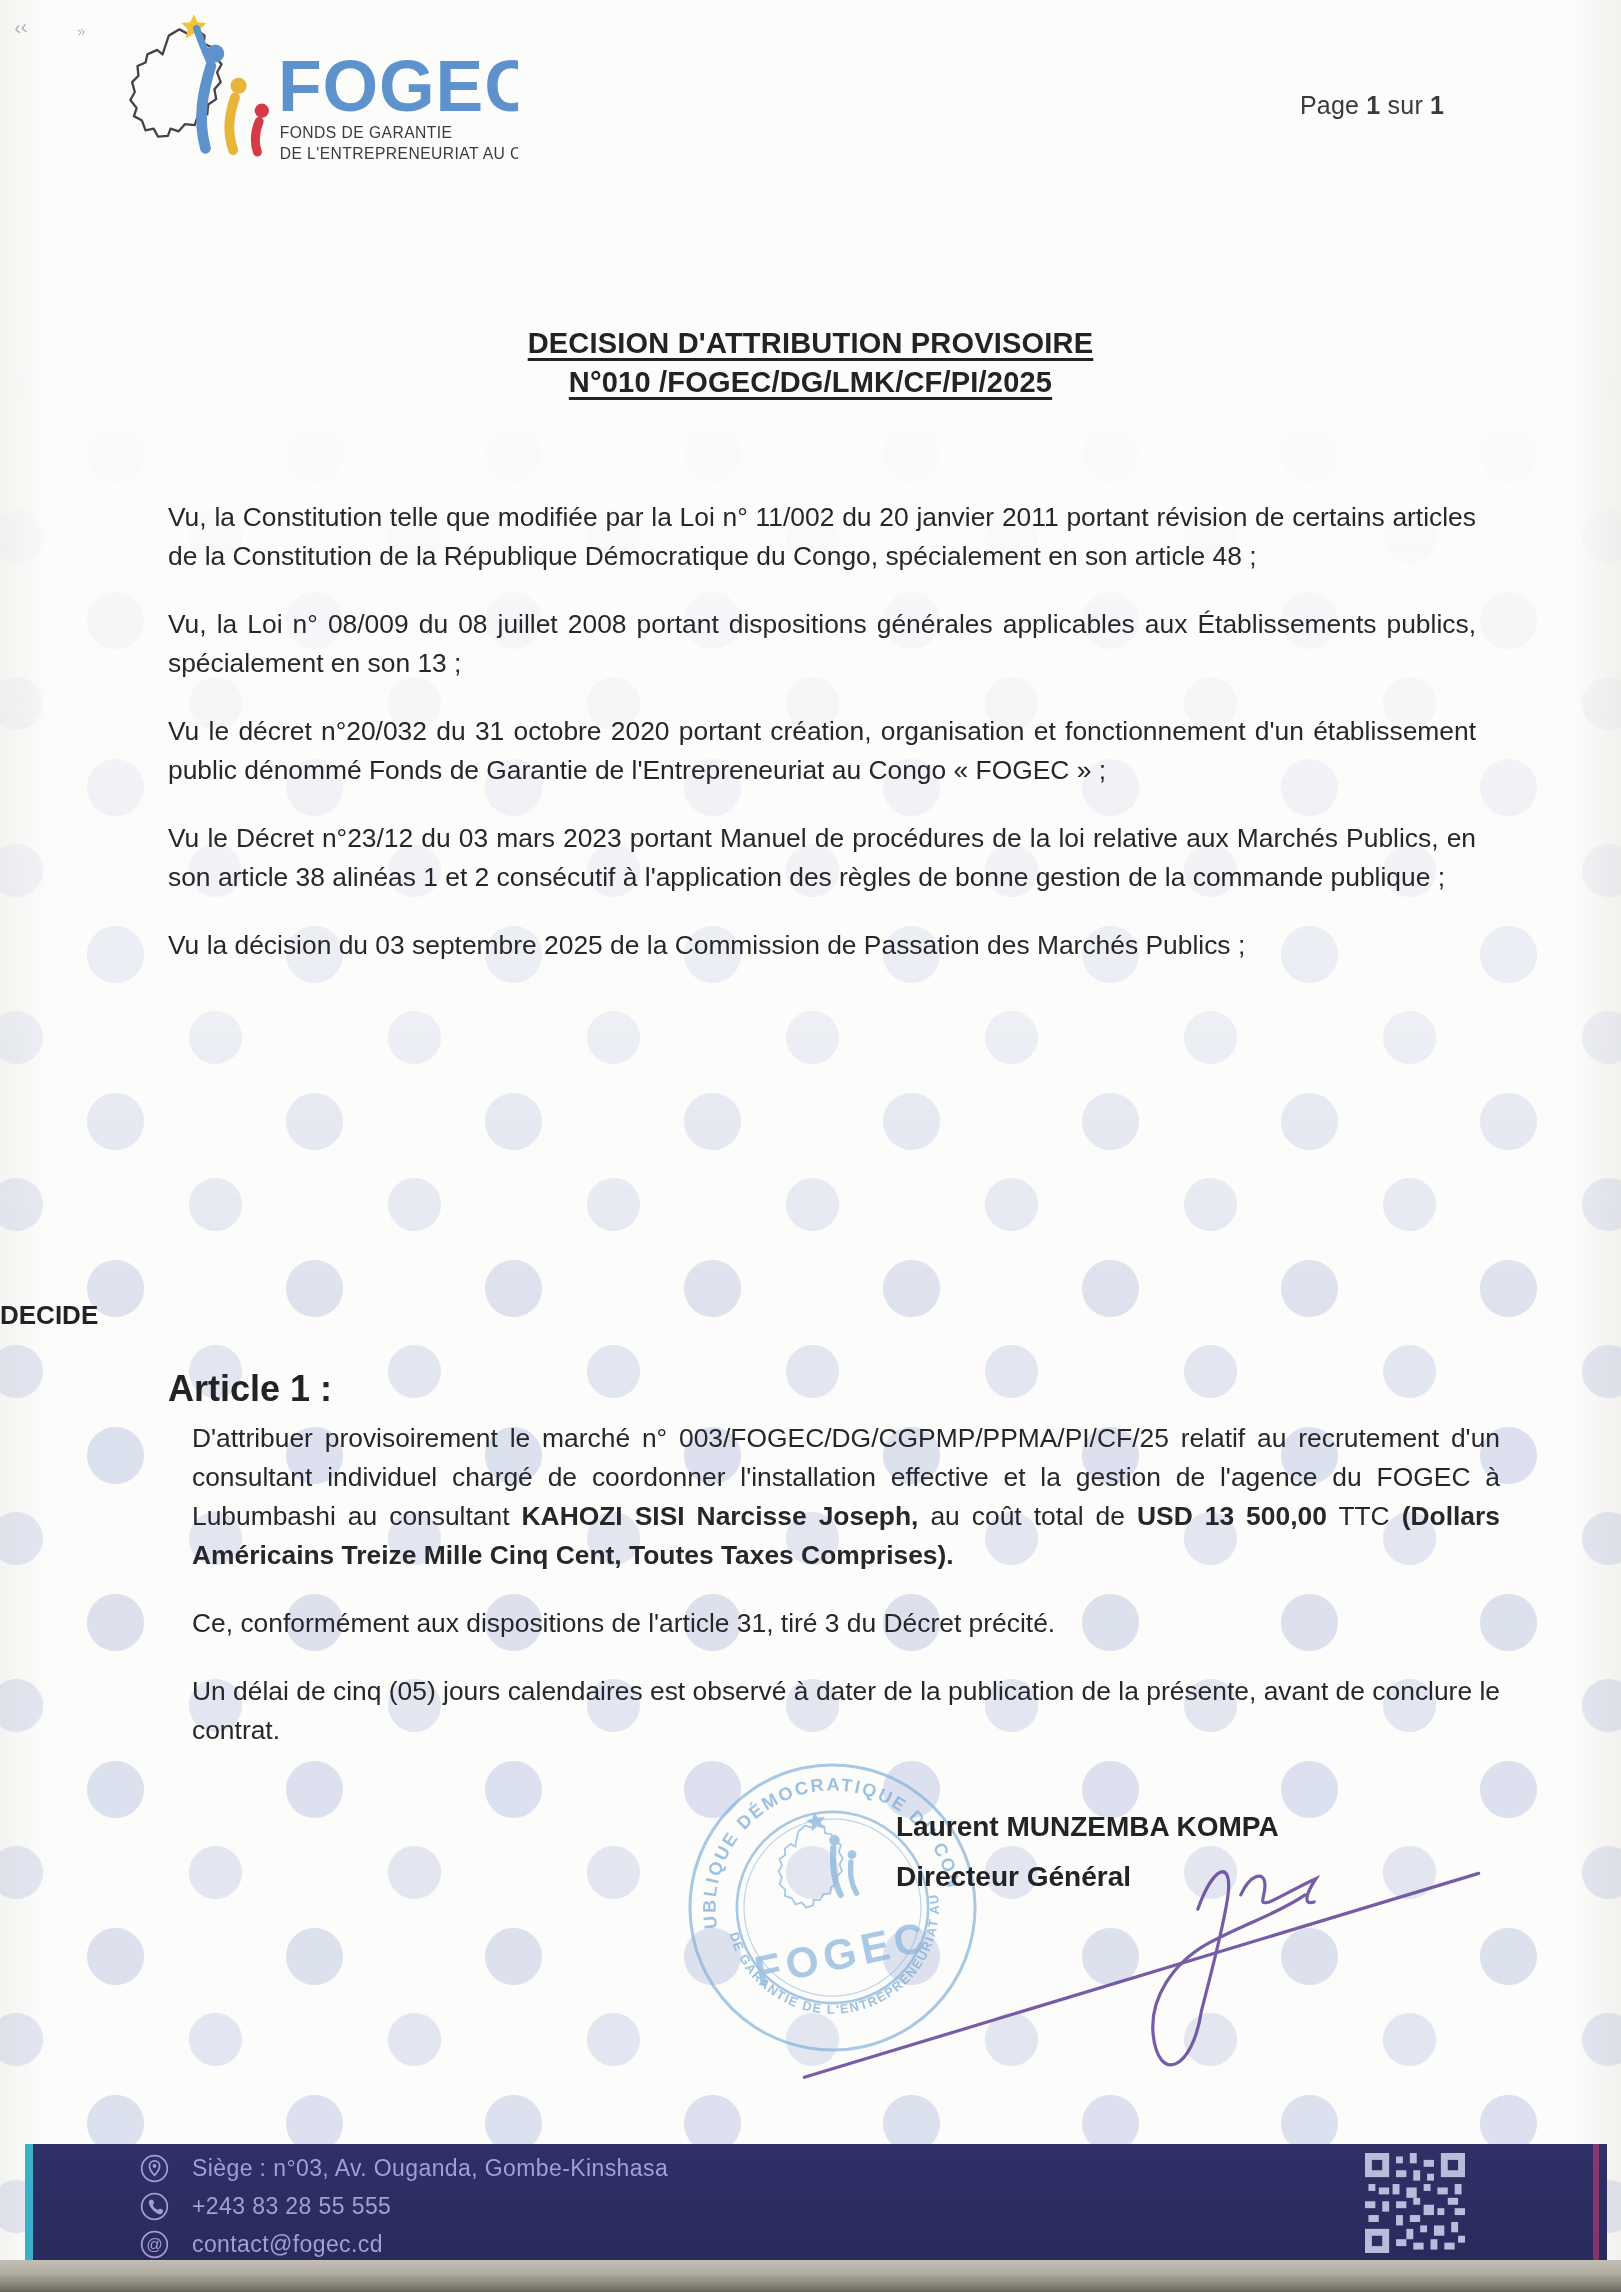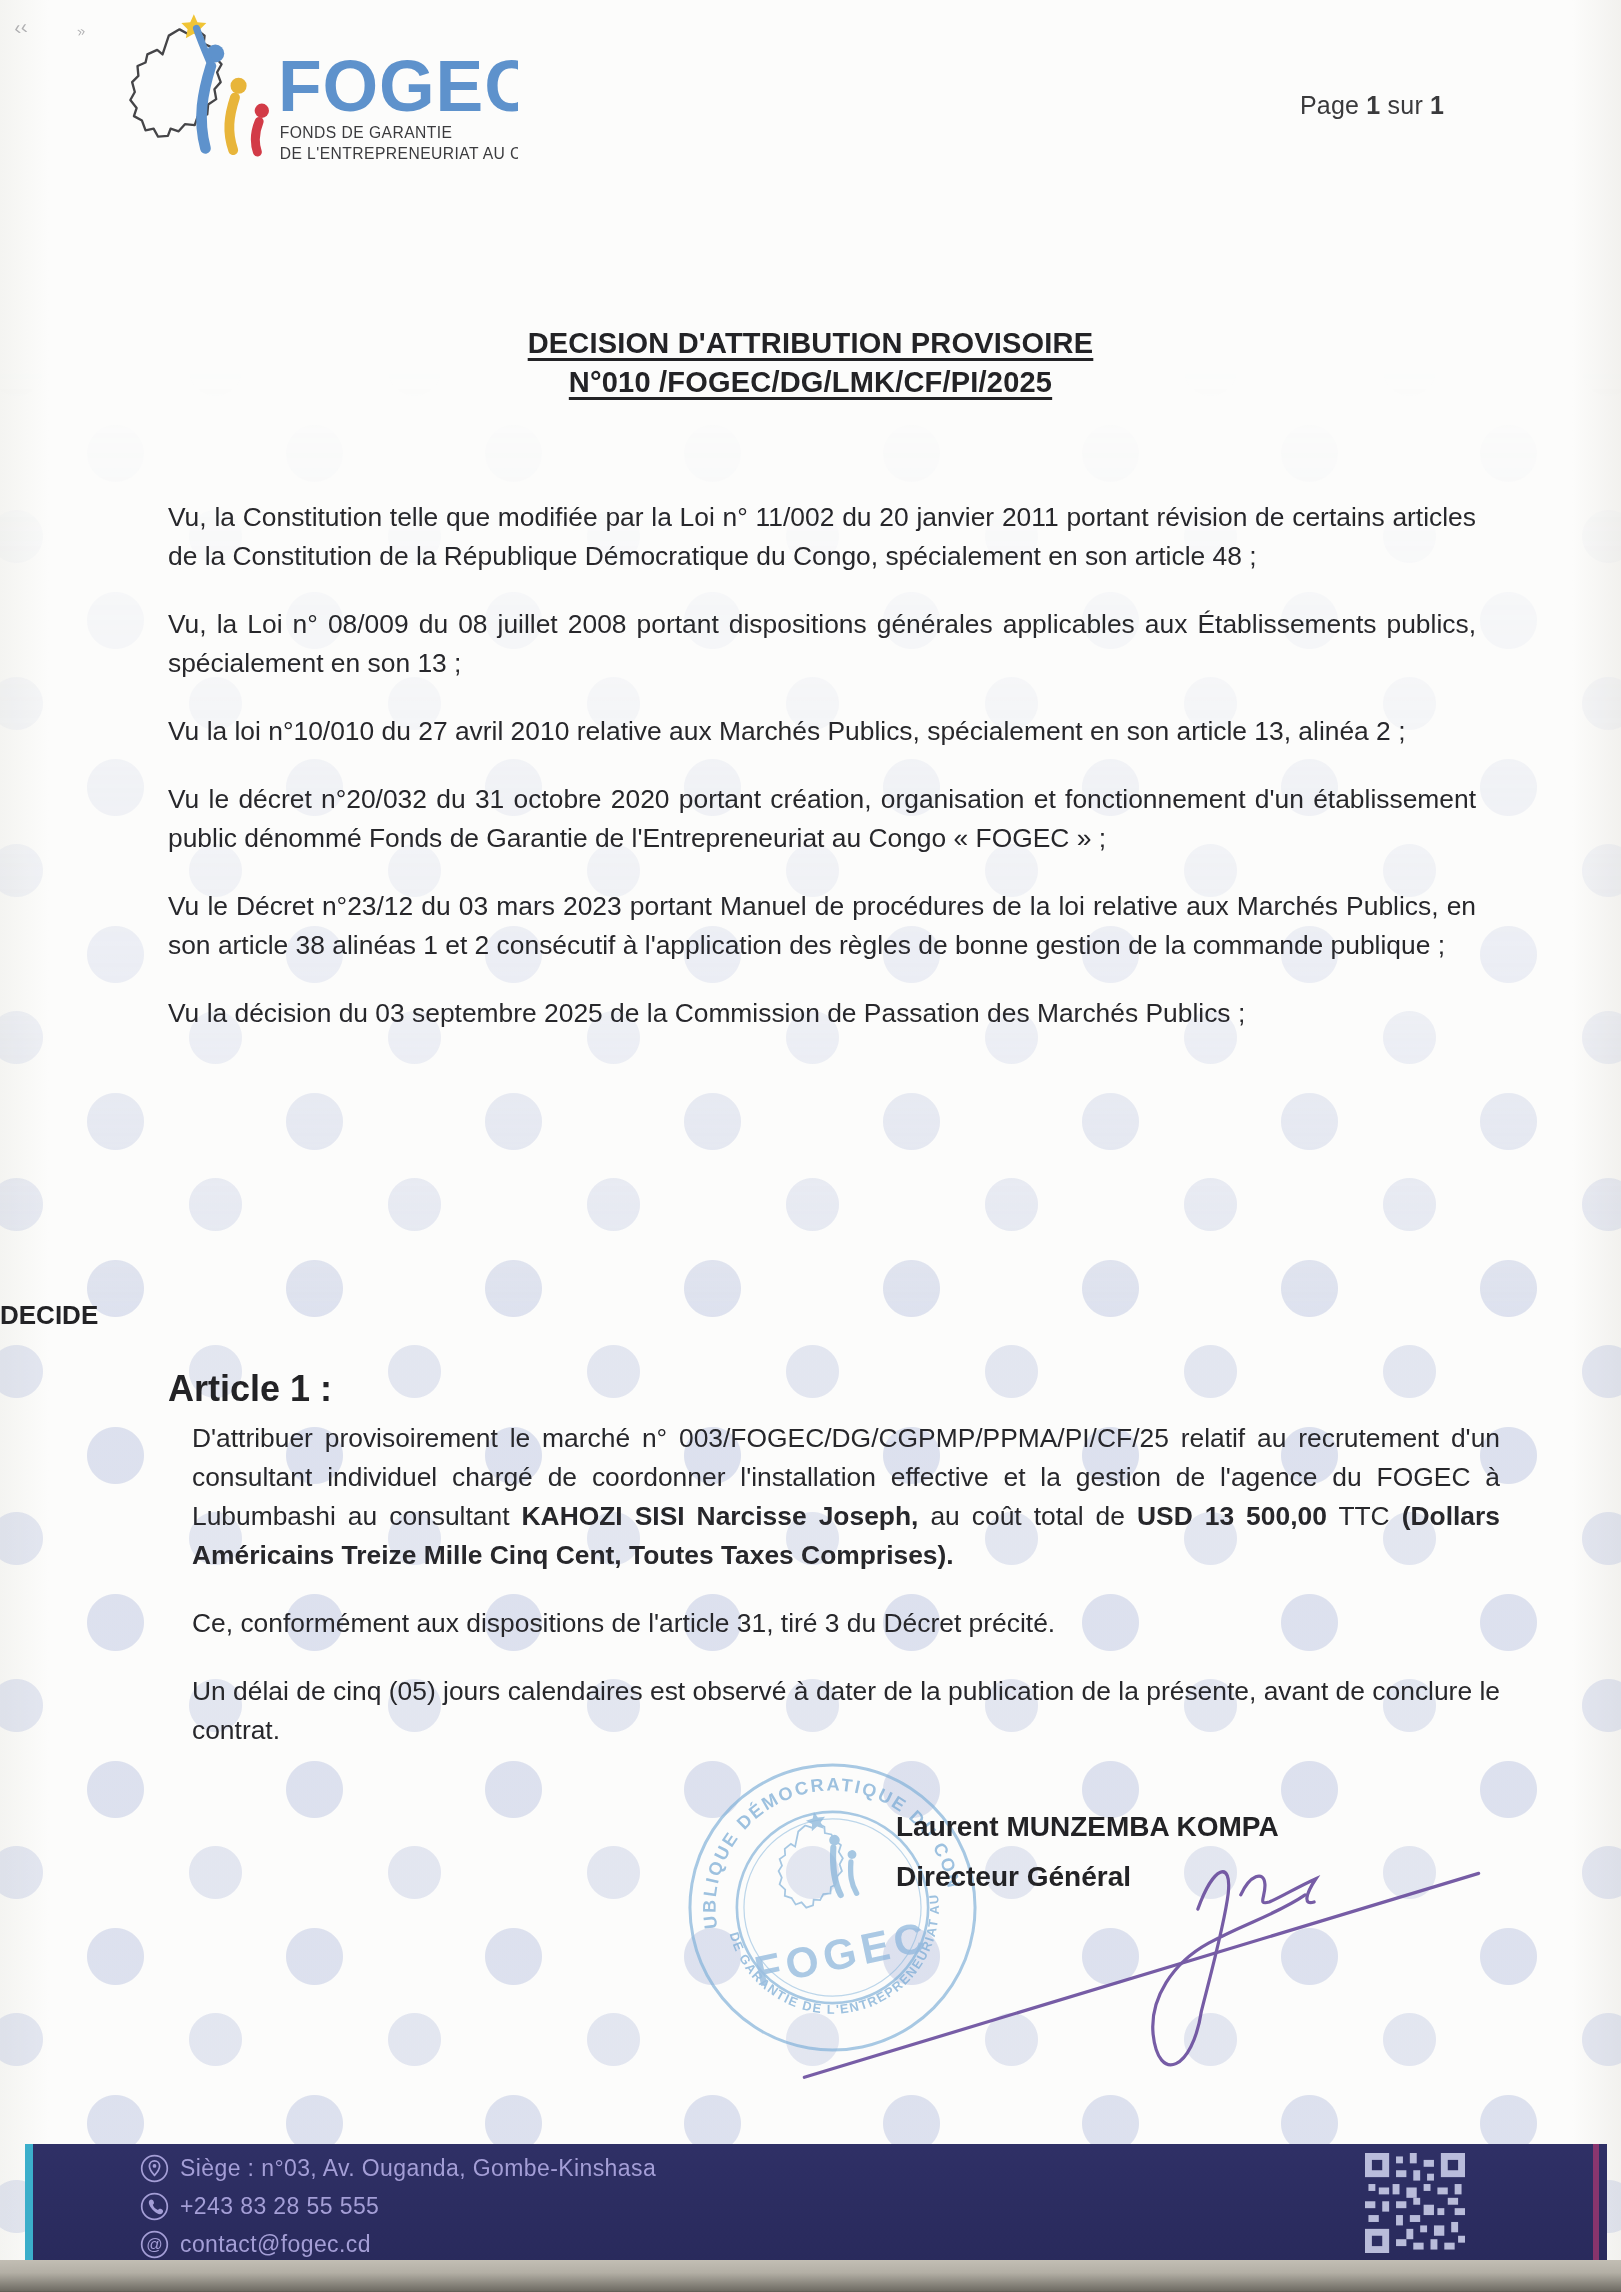--- a/index.html
+++ b/index.html
@@ -40,21 +40,21 @@
   .sig-role{position:absolute;left:896px;top:1861px;font-weight:bold;font-size:28px;color:#232326;}
   .stamp{position:absolute;left:682px;top:1757px;width:301px;height:301px;transform:rotate(-12deg);opacity:.85;}
   .sig-ink{position:absolute;left:779px;top:1809px;width:725px;height:313px;pointer-events:none;}
   .footer{
     position:absolute;left:25px;top:2144px;width:1574px;height:116px;
     background:linear-gradient(180deg,#2f3066,#292a5c);
     border-left:8px solid rgba(62,198,221,.85);
     overflow:hidden;
   }
   .footer-rows{position:absolute;left:107px;top:5.4px;}
-  .footer-row{display:flex;align-items:center;height:38px;gap:11px;}
+  .footer-row{display:flex;align-items:center;height:38px;gap:23px;}
   .footer-row .ficon{width:29px;height:29px;flex:0 0 29px;}
   .footer-row .flabel{font-size:23px;color:#a49ed6;letter-spacing:0.4px;}
   .qr{position:absolute;right:142px;top:9px;width:100px;height:100px;opacity:.9;}
   .scan-strip{position:absolute;left:0;top:2260px;width:1621px;height:32px;
     background:linear-gradient(180deg,#c2beb4 0,#b3afa5 40%,#6f6c64 96%,#5c594f 100%);}
   .edge-pink{position:absolute;left:1593px;top:2144px;width:6.3px;height:116px;background:rgba(214,60,120,.55);}
 </style>
 </head>
 <body>
 
@@ -91,21 +91,20 @@
   </div>
 
   <div class="title-block">
     <div><span class="u">DECISION D'ATTRIBUTION PROVISOIRE</span></div>
     <div><span class="u">N°010 /FOGEC/DG/LMK/CF/PI/2025</span></div>
   </div>
 
   <div class="recitals">
     <p>Vu, la Constitution telle que modifiée par la Loi n° 11/002 du 20 janvier 2011 portant révision de certains articles de la Constitution de la République Démocratique du Congo, spécialement en son article 48 ;</p>
     <p>Vu, la Loi n° 08/009 du 08 juillet 2008 portant dispositions générales applicables aux Établissements publics, spécialement en son 13 ;</p>
-    <p>Vu la loi n°10/010 du 27 avril 2010 relative aux Marchés Publics, spécialement en son article 13, alinéa 2 ;</p>
     <p>Vu le décret n°20/032 du 31 octobre 2020 portant création, organisation et fonctionnement d'un établissement public dénommé Fonds de Garantie de l'Entrepreneuriat au Congo « FOGEC » ;</p>
     <p>Vu le Décret n°23/12 du 03 mars 2023 portant Manuel de procédures de la loi relative aux Marchés Publics, en son article 38 alinéas 1 et 2 consécutif à l'application des règles de bonne gestion de la commande publique ;</p>
     <p>Vu la décision du 03 septembre 2025 de la Commission de Passation des Marchés Publics ;</p>
   </div>
 
   <div class="decide-heading">DECIDE</div>
   <div class="article-label">Article 1 :</div>
 
   <div class="lower">
     <p>

